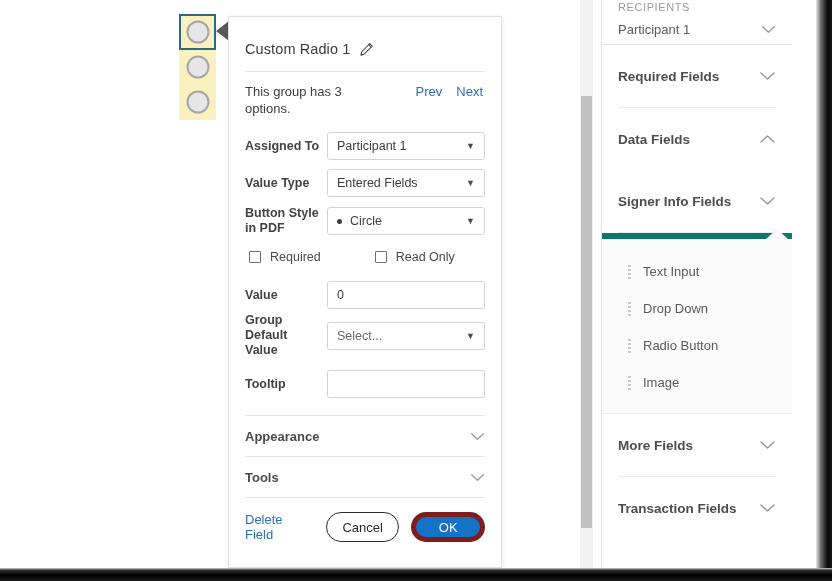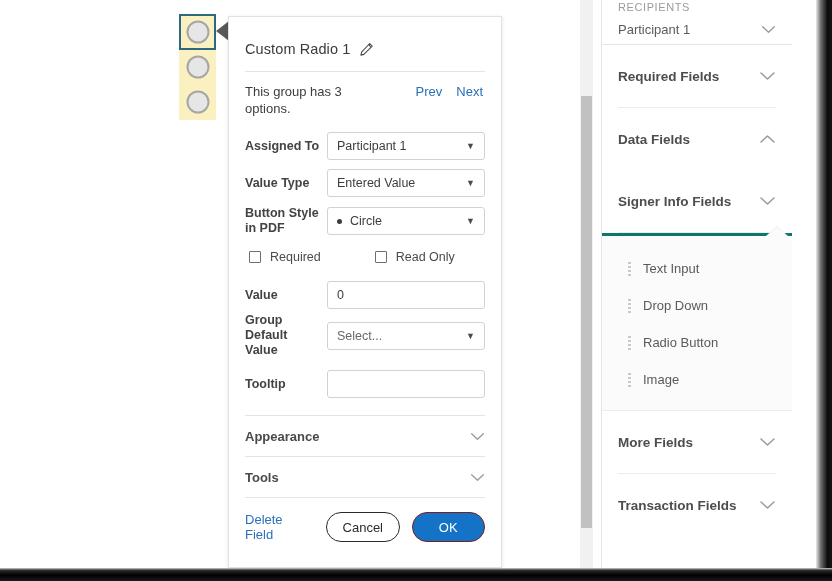--- a/index.html
+++ b/index.html
@@ -281,21 +281,21 @@
     box-sizing: border-box;
   }
   .btn-cancel {
     width: 76px;
     border: 1.6px solid #2b2b2b;
     color: #2b2b2b;
     background: #ffffff;
   }
   .btn-ok {
     width: 76px;
-    border: 1px solid #7f1d1d;
+    border: 5px solid #7f1d1d;
     background: #1473c6;
     color: #ffffff;
   }
 
   
   .scrollbar-track {
     position: absolute;
     left: 580px;
     top: 0px;
     width: 13px;
@@ -362,21 +362,21 @@
     color: #4d4d4d;
   }
   .sb-inner-rule {
     height: 1px;
     background: #ededed;
   }
 
   .fields-panel {
     position: relative;
     background: #fbfbfb;
-    border-top: 3px solid #0f766e;
+    border-top: 6px solid #0f766e;
     border-bottom: 1px solid #ededed;
     padding: 14px 0 12px 0;
   }
   .panel-notch {
     position: absolute;
     left: 165px;
     top: -9px;
     width: 0; height: 0;
     border-left: 10px solid transparent;
     border-right: 10px solid transparent;
@@ -459,21 +459,21 @@
         <div class="form-label">Assigned To</div>
         <div class="control select">
           <span>Participant 1</span>
           <span class="sel-caret">▼</span>
         </div>
       </div>
 
       <div class="form-row">
         <div class="form-label">Value Type</div>
         <div class="control select">
-          <span>Entered Value</span>
+          <span>Entered Fields</span>
           <span class="sel-caret">▼</span>
         </div>
       </div>
 
       <div class="form-row">
         <div class="form-label">Button Style in PDF</div>
         <div class="control select">
           <span class="bullet-dot"></span>
           <span>Circle</span>
           <span class="sel-caret">▼</span>

